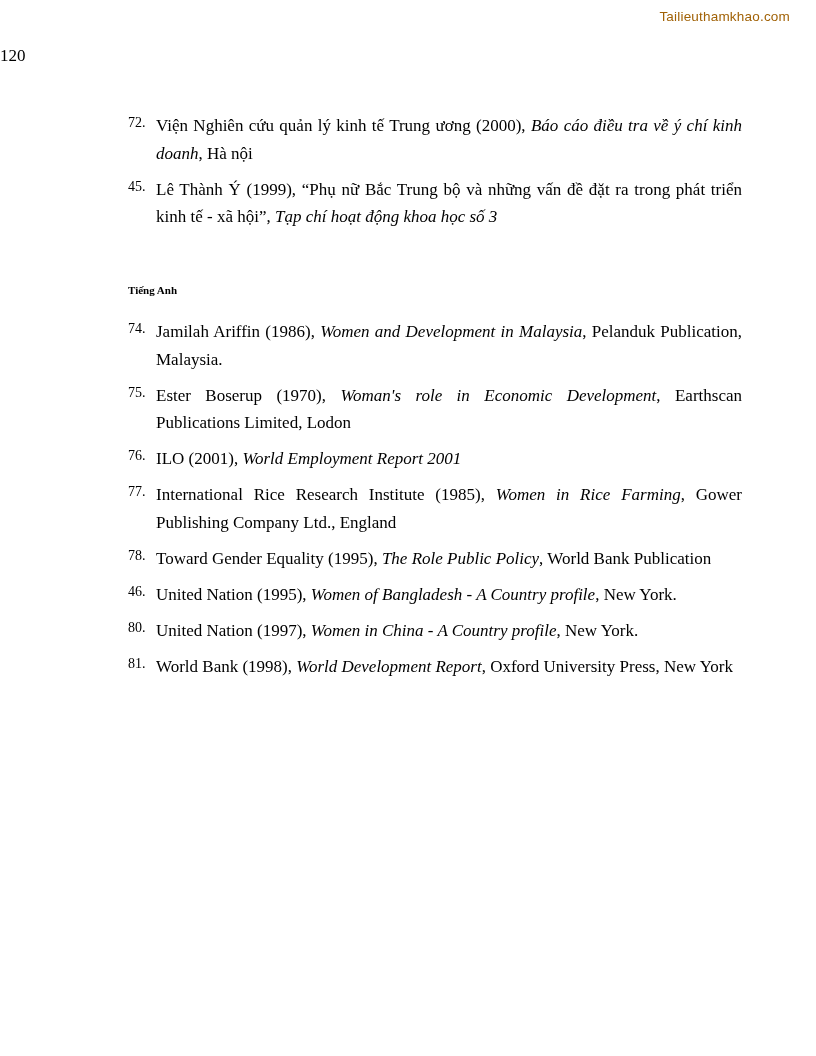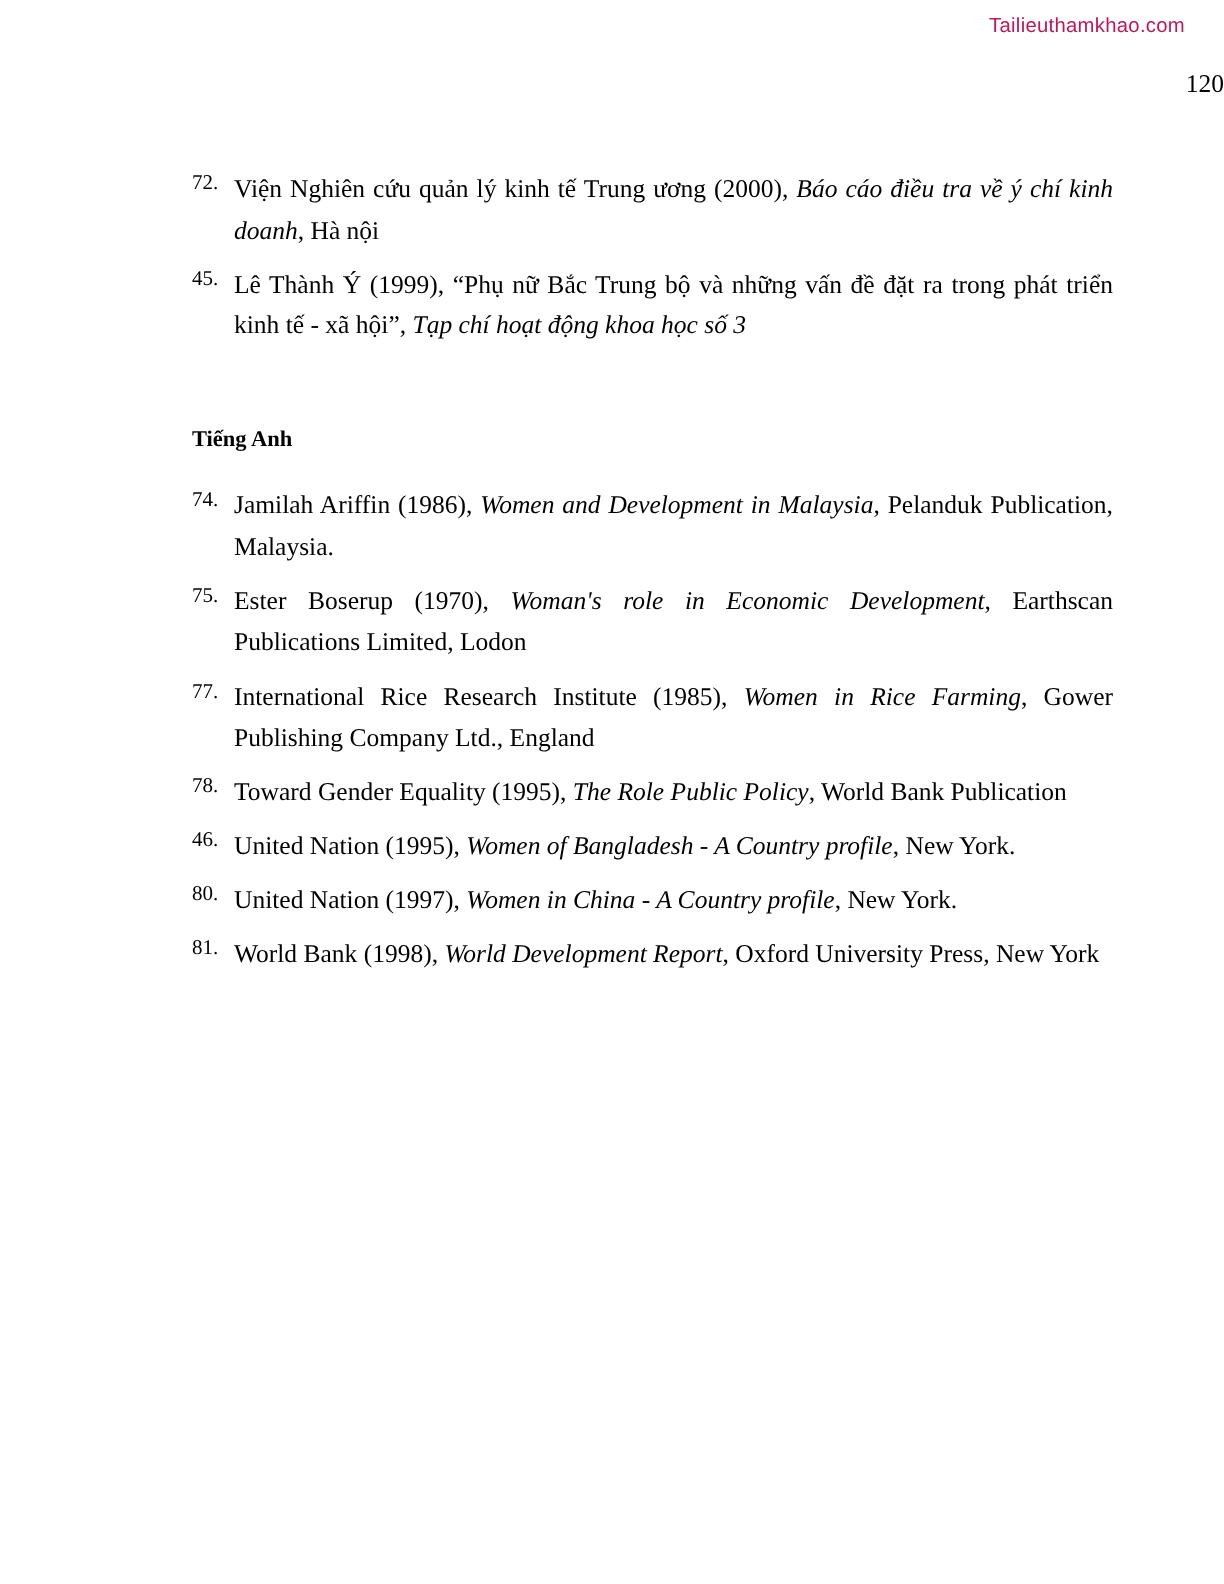--- a/index.html
+++ b/index.html
@@ -17,46 +17,46 @@
   }
 
   
   .watermark {
     position: absolute;
     top: 9px;
     right: 26px;
     font-family: "Liberation Sans", "DejaVu Sans", sans-serif;
     font-size: 13.5px;
     letter-spacing: 0.2px;
-    color: #be185d;
+    color: #a16207;
     white-space: nowrap;
     user-select: none;
   }
 
   
   .page-number {
     position: absolute;
     top: 46px;
     left: 0;
     width: 816px;
-    text-align: right;
+    text-align: left;
     font-size: 17px;
   }
 
   
   .content {
     position: absolute;
     left: 128px;
     top: 112px;
     width: 614px;
   }
 
   .section-heading {
     font-weight: bold;
-    font-size: 15px;
+    font-size: 11px;
     line-height: 1.35;
     margin: 0;
     padding: 0;
   }
 
   .spacer-before-heading { height: 44px; }
   .spacer-after-heading  { height: 20px; }
 
   
   .entry {
@@ -98,20 +98,21 @@
       <div class="entry"><span class="num">45.</span><span class="body"><span>Lê Thành Ý (1999), “Phụ nữ Bắc Trung bộ và những vấn đề đặt ra trong phát triển kinh tế - xã hội”, </span><span class="ital">Tạp chí hoạt động khoa học số 3</span></span></div>
     </div>
 
   <div class="spacer-before-heading"></div>
   <div class="section-heading">Tiếng Anh</div>
   <div class="spacer-after-heading"></div>
 
   <div id="group-english">
       <div class="entry"><span class="num">74.</span><span class="body"><span>Jamilah Ariffin (1986), </span><span class="ital">Women and Development in Malaysia</span><span>, Pelanduk Publication, Malaysia.</span></span></div>
       <div class="entry"><span class="num">75.</span><span class="body"><span>Ester Boserup (1970), </span><span class="ital">Woman's role in Economic Development</span><span>, Earthscan Publications Limited, Lodon</span></span></div>
+      <div class="entry last-line-left"><span class="num">76.</span><span class="body"><span>ILO (2001), </span><span class="ital">World Employment Report 2001</span></span></div>
       <div class="entry"><span class="num">77.</span><span class="body"><span>International Rice Research Institute (1985), </span><span class="ital">Women in Rice Farming</span><span>, Gower Publishing Company Ltd., England</span></span></div>
       <div class="entry"><span class="num">78.</span><span class="body"><span>Toward Gender Equality (1995), </span><span class="ital">The Role Public Policy</span><span>, World Bank Publication</span></span></div>
       <div class="entry last-line-left"><span class="num">46.</span><span class="body"><span>United Nation (1995), </span><span class="ital">Women of Bangladesh - A Country profile</span><span>, New York.</span></span></div>
       <div class="entry last-line-left"><span class="num">80.</span><span class="body"><span>United Nation (1997), </span><span class="ital">Women in China - A Country profile</span><span>, New York.</span></span></div>
       <div class="entry"><span class="num">81.</span><span class="body"><span>World Bank (1998), </span><span class="ital">World Development Report</span><span>, Oxford University Press, New York</span></span></div>
     </div>
 
 </div>
 
 </body></html>

